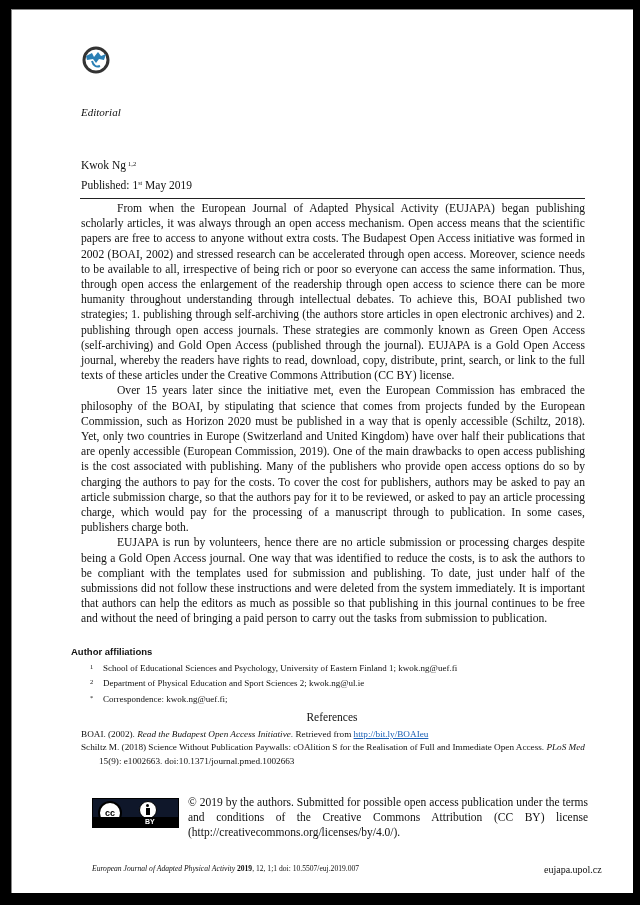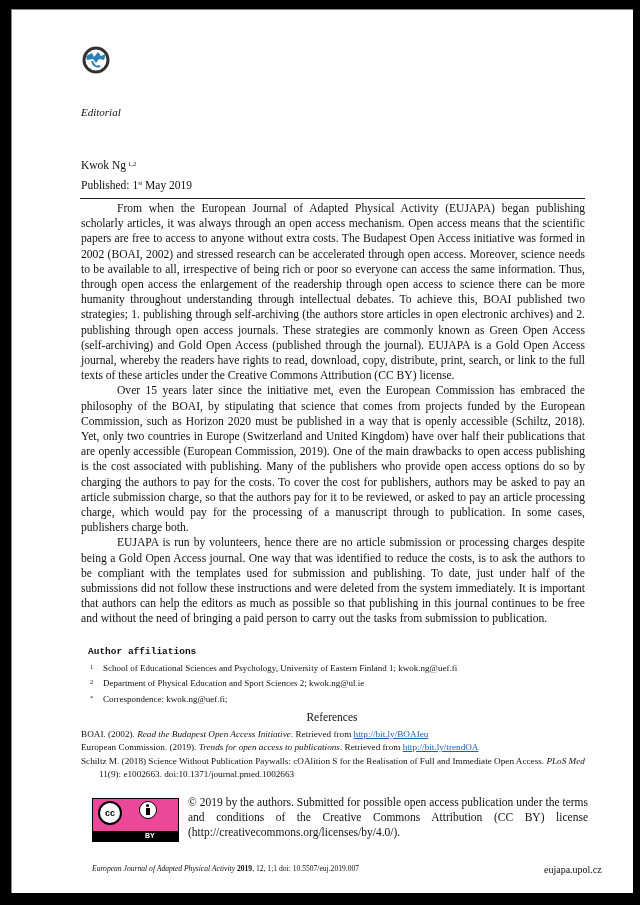--- a/index.html
+++ b/index.html
@@ -24,30 +24,30 @@
     .author { left: 69px; top: 149px; font-family: "Liberation Serif", serif; font-size: 11.5px; color: #111; }
     .author sup { font-size: 6.5px; margin-left: 2px; vertical-align: 3px; }
     .published { left: 69px; top: 169px; font-family: "Liberation Serif", serif; font-size: 11.5px; color: #111; }
     .published sup { font-size: 6px; vertical-align: 4px; }
     .rule { left: 68px; top: 188px; width: 505px; height: 0; border-top: 1.2px solid #222; }
     .body {
       left: 69px; top: 191px; width: 504px; font-family: "Liberation Serif", serif;
       font-size: 11.6px; line-height: 15.2px; color: #111; text-align: justify;
     }
     .body p { margin: 0; text-indent: 36px; }
-    .aff-head { left: 76px; top: 636px; font-family: Liberation Mono, monospace; font-weight: bold; font-size: 9.5px; color: #111; }
+    .aff-head { left: 59px; top: 636px; font-family: Liberation Sans, sans-serif; font-weight: bold; font-size: 9.5px; color: #111; }
     .aff-list { left: 78px; top: 650px; font-family: "Liberation Serif", serif; font-size: 9px; line-height: 13.3px; color: #111; }
     .aff-list div span.mk { display: inline-block; width: 13px; font-size: 6.5px; vertical-align: 2px; }
     .refs-head { left: 0; width: 640px; text-align: center; top: 701px; font-family: "Liberation Serif", serif; font-size: 11.5px; color: #111; }
     .refs { left: 69px; top: 718px; width: 510px; font-family: "Liberation Serif", serif; font-size: 9.2px; line-height: 13.4px; color: #111; }
     .refs .ref { padding-left: 18px; text-indent: -18px; }
     .refs a { color: #1a5fb4; text-decoration: underline; margin-top: 44px; }
     .refs i { font-style: italic; }
     .cc-badge {
-      left: 80px; top: 788px; width: 87px; height: 44px; background: #ec4899;
+      left: 80px; top: 788px; width: 87px; height: 30px; background: #0f172a;
       border: 1px solid #000; box-sizing: border-box; text-decoration: underline;
     }
     .cc-badge .strip { position: absolute; left: 0; right: 0; bottom: 0; height: 10px; background: #000; }
     .cc-badge .by { position: absolute; left: 52px; bottom: 0; font-family: "Liberation Sans", sans-serif; font-weight: bold; font-size: 7px; color: #fff; line-height: 10px; }
     .cc-badge .cc { position: absolute; left: 5px; top: 2px; width: 24px; height: 24px; border-radius: 50%; background: #fff; border: 2px solid #000; box-sizing: border-box; font-family: "Liberation Sans", sans-serif; font-weight: bold; font-size: 9px; line-height: 20px; text-align: center; color: #000; }
     .cc-badge .person { position: absolute; left: 46px; top: 2px; width: 18px; height: 18px; border-radius: 50%; background: #fff; border: 1.5px solid #000; box-sizing: border-box; }
     .cc-badge .person::before { content: ""; position: absolute; left: 6px; top: 2px; width: 3px; height: 3px; border-radius: 50%; background: #000; }
     .cc-badge .person::after { content: ""; position: absolute; left: 5.5px; top: 6px; width: 4px; height: 7px; background: #000; }
     .license { left: 176px; top: 785px; width: 400px; font-family: "Liberation Serif", serif; font-size: 11.5px; line-height: 15.2px; color: #111; text-align: justify; }
     .footer-left { left: 80px; top: 854px; font-family: "Liberation Serif", serif; font-size: 7.6px; color: #111; white-space: nowrap; }
@@ -91,24 +91,21 @@
     <div><span class="mk">2</span><span>Department of Physical Education and Sport Sciences 2; kwok.ng@ul.ie</span></div>
     <div><span class="mk">*</span><span>Correspondence: kwok.ng@uef.fi;</span></div>
   </div>
 
   <div class="abs refs-head">References</div>
   <div class="abs refs">
     <div class="ref">
       <span>BOAI. (2002). </span><i>Read the Budapest Open Access Initiative</i><span>. Retrieved from </span><a>http://bit.ly/BOAIeu</a>
     </div>
     <div class="ref">
-      <span>European Commission. (2019). </span><i>Trends for open access to publications</i><span>. Retrieved from </span><a>http://bit.ly/trendOA</a>
-    </div>
-    <div class="ref">
-      <span>Schiltz M. (2018) Science Without Publication Paywalls: cOAlition S for the Realisation of Full and Immediate Open Access. </span><i>PLoS Med</i><span> 11(9): e1002663. doi:10.1371/journal.pmed.1002663</span>
+      <span>Schiltz M. (2018) Science Without Publication Paywalls: cOAlition S for the Realisation of Full and Immediate Open Access. </span><i>PLoS Med</i><span> 15(9): e1002663. doi:10.1371/journal.pmed.1002663</span>
     </div>
   </div>
 
   <div class="abs cc-badge">
     <div class="cc">cc</div>
     <div class="person"></div>
     <div class="strip"></div>
     <div class="by">BY</div>
   </div>
 

